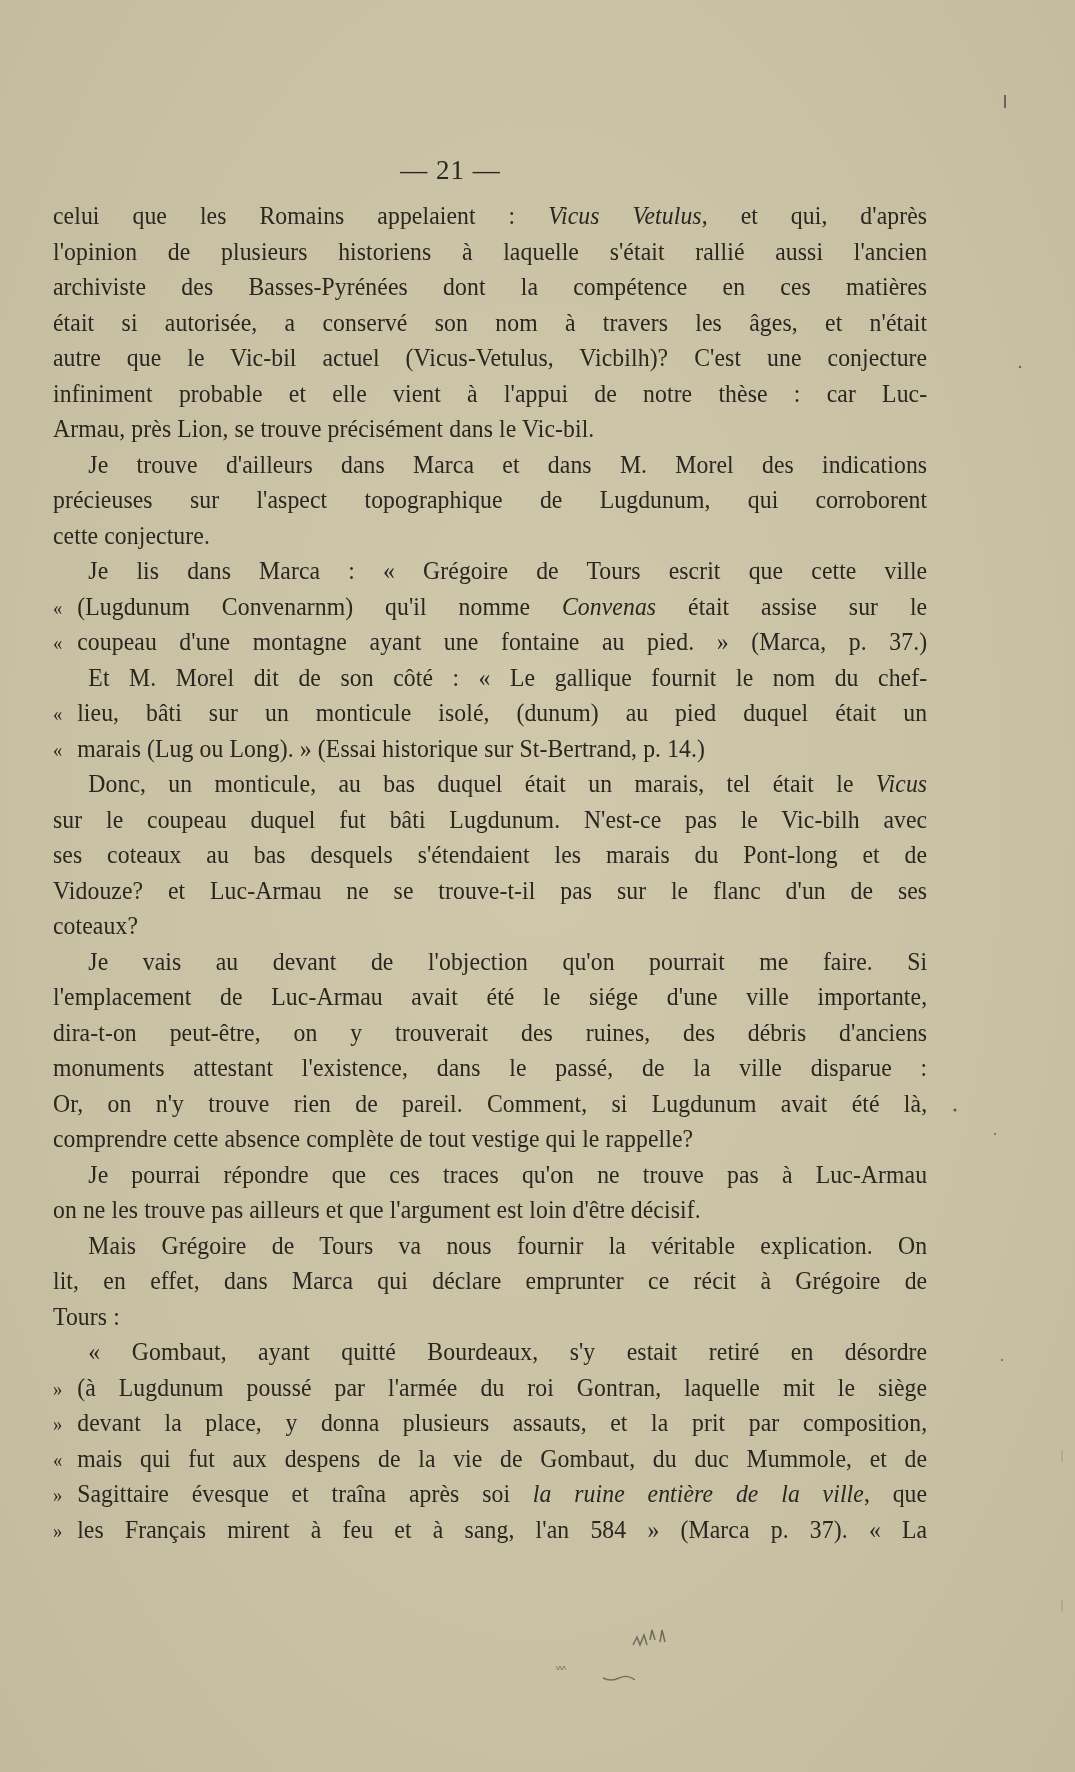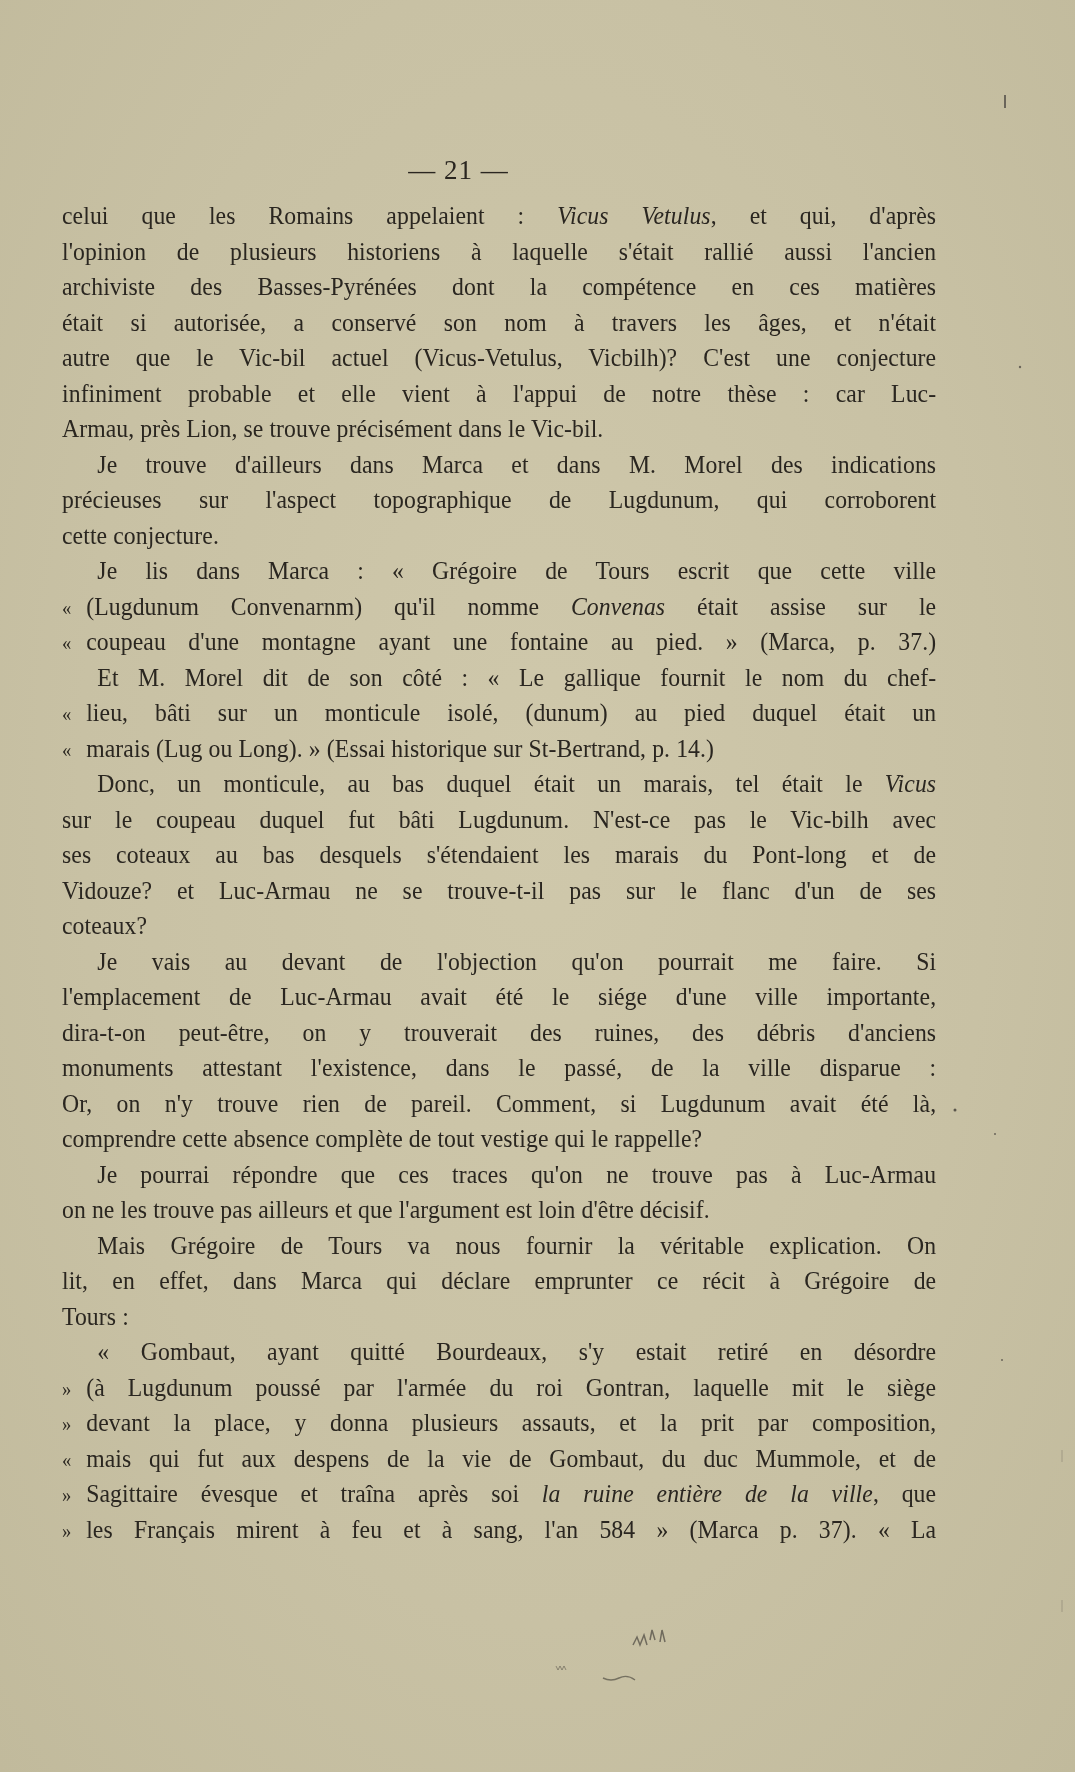--- a/index.html
+++ b/index.html
@@ -26,25 +26,24 @@
     }
     .folio {
       position: absolute;
       top: 155px;
       left: 0;
       width: 901px;
       text-align: center;
       font-size: 27px;
       letter-spacing: 1px;
       color: #2a2620;
-      margin-left: 8px;
     }
     .text-block {
       position: absolute;
-      left: 62px;
+      left: 53px;
       top: 198px;
       width: 874px;
     }
     .line {
       display: block;
       height: 35.5px;
       line-height: 35.5px;
       font-size: 25.5px;
       white-space: nowrap;
       text-align: justify;

